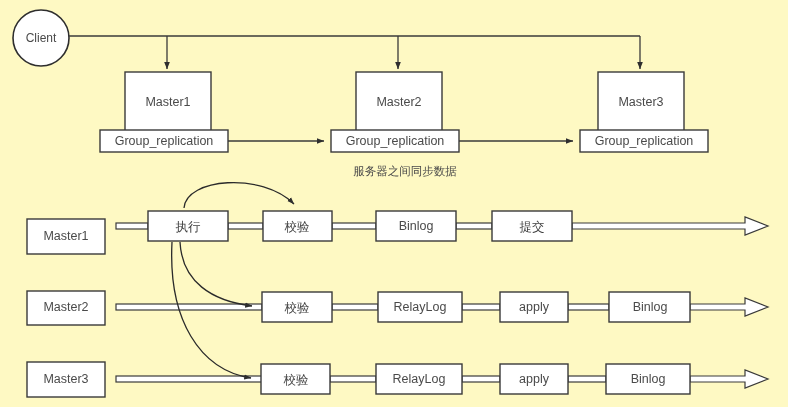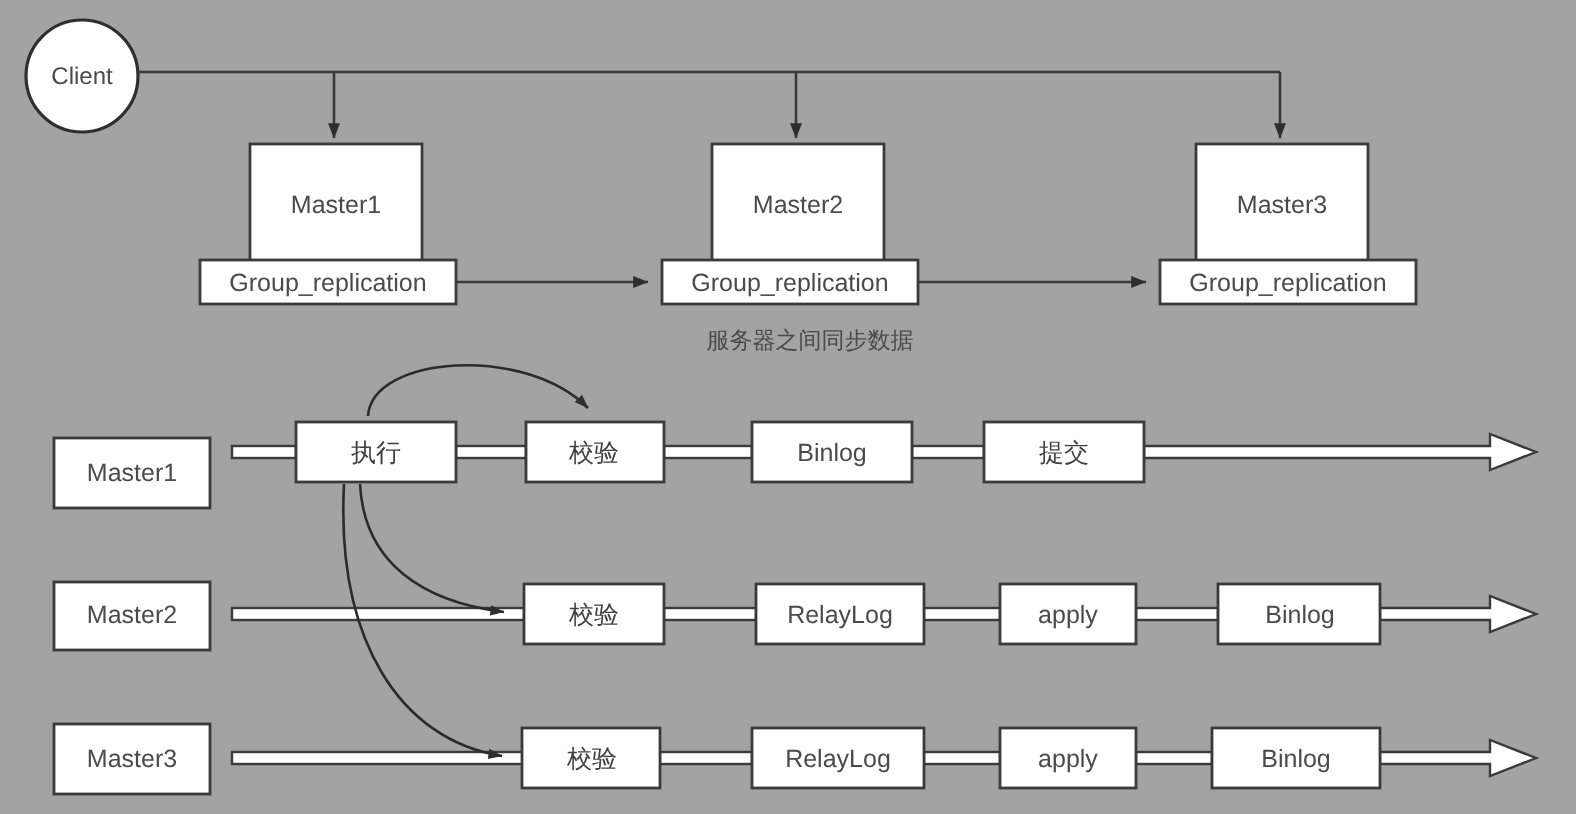--- a/index.html
+++ b/index.html
@@ -10,21 +10,21 @@
   body {
     width: 788px;
     height: 407px;
     overflow: hidden;
     font-family: "Liberation Sans", "DejaVu Sans", sans-serif;
   }
   #diagram-root {
     position: relative;
     width: 788px;
     height: 407px;
-    background: #a3a3a3;
+    background: #fef9c3;
   }
   svg#diagram-svg {
     display: block;
     width: 788px;
     height: 407px;
   }
   .node-box {
     fill: #ffffff;
     stroke: #3a3a3a;
     stroke-width: 1.4;

